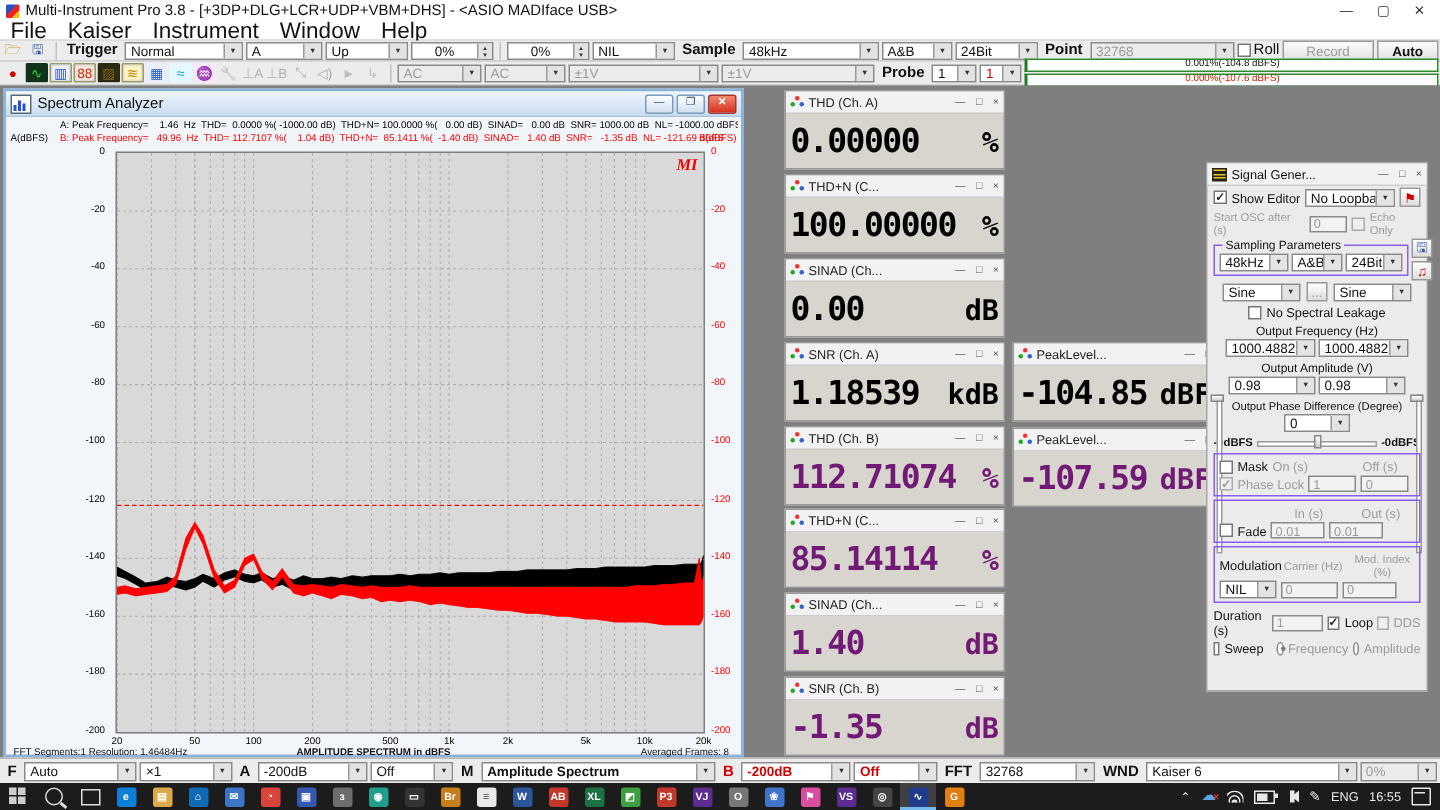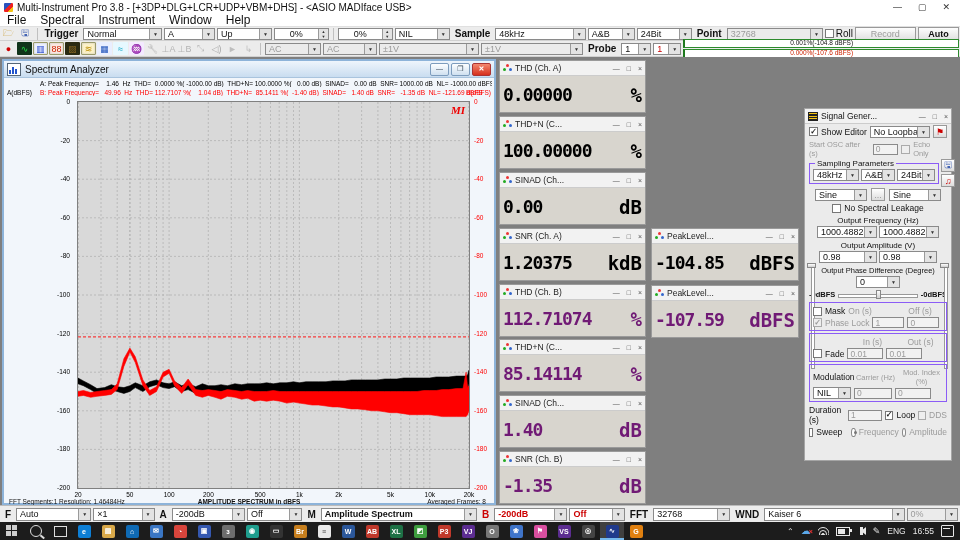--- a/index.html
+++ b/index.html
@@ -4,21 +4,21 @@
 <style>
   html,body{margin:0;padding:0;}
   body{width:960px;height:540px;overflow:hidden;font-family:"Liberation Sans",sans-serif;background:#7f7f7f;position:relative;font-size:10px;color:#111;}
   .abs{position:absolute;}
   
   #titlebar{left:0;top:0;width:960px;height:14px;background:#ffffff;display:flex;align-items:center;padding:0 2px;box-sizing:border-box;}
   #app-icon{width:9px;height:9px;margin:0 4px 0 2px;background:linear-gradient(135deg,#2a52be 0 40%,#e22 40% 70%,#f4c211 70%);border-radius:1px;}
   #title-text{font-size:10px;white-space:nowrap;}
   #win-ctrls{margin-left:auto;display:flex;gap:16px;padding-right:8px;color:#333;font-size:9px;}
   #menubar{left:0;top:14px;width:960px;height:13px;background:#fff;border-bottom:1px solid #e0e0e0;display:flex;align-items:center;gap:0;box-sizing:border-box;}
-  .menu-item{padding:0 7px;font-size:12px;}
+  .menu-item{padding:0 7px;font-size:15px;}
   .tbar{left:0;width:960px;background:#ececec;display:flex;align-items:center;box-sizing:border-box;border-bottom:1px solid #d0d0d0;}
   #toolbar1{top:27px;height:14px;gap:2px;padding:0 1px;}
   #toolbar2{top:41px;height:16px;gap:2px;padding:0 1px;}
   .tlabel{font-weight:bold;font-size:10px;padding:0 3px;white-space:nowrap;}
   .combo{height:12px;background:#fff;border:1px solid #8a8a8a;display:flex;align-items:center;box-sizing:border-box;font-size:9px;overflow:hidden;white-space:nowrap;}
   .combo .ctext{flex:1;padding:0 3px;overflow:hidden;}
   .combo .arrow{width:11px;align-self:stretch;background:#e3e3e3;border-left:1px solid #9a9a9a;display:flex;align-items:center;justify-content:center;font-size:5px;color:#333;}
   .combo.disabled{background:#ebebeb;color:#9b9b9b;}
   .combo.redtext .ctext{color:#cc0000;font-weight:bold;}
   .spin{height:12px;background:#fff;border:1px solid #8a8a8a;display:flex;box-sizing:border-box;font-size:9px;}
@@ -63,30 +63,30 @@
   #mi-logo{position:absolute;right:4px;top:2px;color:#e00;font-weight:bold;font-style:italic;font-size:11px;font-family:"Liberation Serif",serif;}
   .ytick{position:absolute;font-size:6.5px;transform:translateY(-50%);}
   .ytick.left{right:424px;color:#000;}
   .ytick.right{left:470px;color:#f00;}
   .xtick{position:absolute;top:430px;font-size:6.5px;color:#000;transform:translateX(-50%);}
   #spec-footer{position:absolute;left:0;top:437px;width:100%;font-size:6.5px;}
   #footer-left{position:absolute;left:5px;}
   #footer-center{position:absolute;left:50%;transform:translateX(-50%);font-weight:bold;}
   #footer-right{position:absolute;right:8px;}
   
-  .meter-win{position:absolute;width:147px;height:53px;background:#d8d5ce;border:1px solid #9a9a9a;box-sizing:border-box;}
+  .meter-win{position:absolute;width:147px;height:53px;background:#d8d5ce;border:1px solid #9a9a9a;box-sizing:border-box;margin-left:24px;}
   .mw-title{height:14px;background:#f2f2f2;border-bottom:1px solid #ccc;display:flex;align-items:center;padding:0 3px;font-size:8.5px;color:#222;}
   .mw-icon{width:9px;height:9px;position:relative;margin-right:3px;flex:none;}
   .mw-icon i{position:absolute;width:3px;height:3px;border-radius:50%;}
   .mw-icon .r{background:#e33;top:0;left:3px;}
   .mw-icon .g{background:#2a2;top:4px;left:0;}
   .mw-icon .b{background:#36c;top:4px;left:6px;}
   .mw-ctrls{margin-left:auto;display:flex;gap:7px;color:#555;font-size:7px;}
   .mw-body{height:37px;display:flex;align-items:center;justify-content:space-between;padding:0 3px;font-family:"DejaVu Sans Mono",monospace;font-weight:bold;}
-  .mw-val{font-size:18px;letter-spacing:-1px;}
+  .mw-val{font-size:22px;letter-spacing:-1px;}
   .mw-unit{font-size:19px;}
   .val-a{color:#000;}
   .val-b{color:#701a75;}
   
   #siggen{left:804px;top:51px;width:148px;height:353px;background:#ebebeb;border:1px solid #a5a5a5;box-sizing:border-box;font-size:8.5px;}
   #sg-title{height:14px;background:#f2f2f2;border-bottom:1px solid #ccc;display:flex;align-items:center;padding:0 3px;}
   #sg-icon{width:10px;height:9px;background:#222;margin-right:3px;display:flex;flex-direction:column;justify-content:space-evenly;}
   #sg-icon i{height:1px;background:#f4c211;display:block;margin:0 1px;}
   .sg-row{display:flex;align-items:center;gap:3px;padding:1px 4px;}
   .sg-group{border:1px solid #8b5cf6;margin:2px 4px;position:relative;padding:3px 3px 2px;}
@@ -144,21 +144,21 @@
   <div id="title-text">Multi-Instrument Pro 3.8   -   [+3DP+DLG+LCR+UDP+VBM+DHS]   -   &lt;ASIO MADIface USB&gt;</div>
   <div id="win-ctrls">
     <span>—</span>
     <span>▢</span>
     <span>✕</span>
   </div>
 </div>
 
 <div class="abs" id="menubar">
   <span class="menu-item">File</span>
-  <span class="menu-item">Spectral</span>
+  <span class="menu-item">Kaiser</span>
   <span class="menu-item">Instrument</span>
   <span class="menu-item">Window</span>
   <span class="menu-item">Help</span>
 </div>
 
 <div class="abs tbar" id="toolbar1">
   <span class="ticon" style="color:#c99b2c;">🗁</span>
   <span class="ticon" style="color:#3558b0;">🖫</span>
   <span class="vsep"></span>
   <span class="tlabel">Trigger</span>
@@ -445,21 +445,21 @@
             <i class="d b"></i>
           </span>
           <span>SNR (Ch. A)</span>
           <span class="mw-ctrls">
             <span>—</span>
             <span>□</span>
             <span>×</span>
           </span>
         </div>
         <div class="mw-body">
-          <span class="mw-val val-a">1.20375</span>
+          <span class="mw-val val-a">1.18539</span>
           <span class="mw-unit val-a">kdB</span>
         </div>
       </div>
       <div class="meter-win" style="top: 227px; left: 499px; width: 147px;">
         <div class="mw-title">
           <span class="mw-icon">
             <i class="d r"></i>
             <i class="d g"></i>
             <i class="d b"></i>
           </span>

